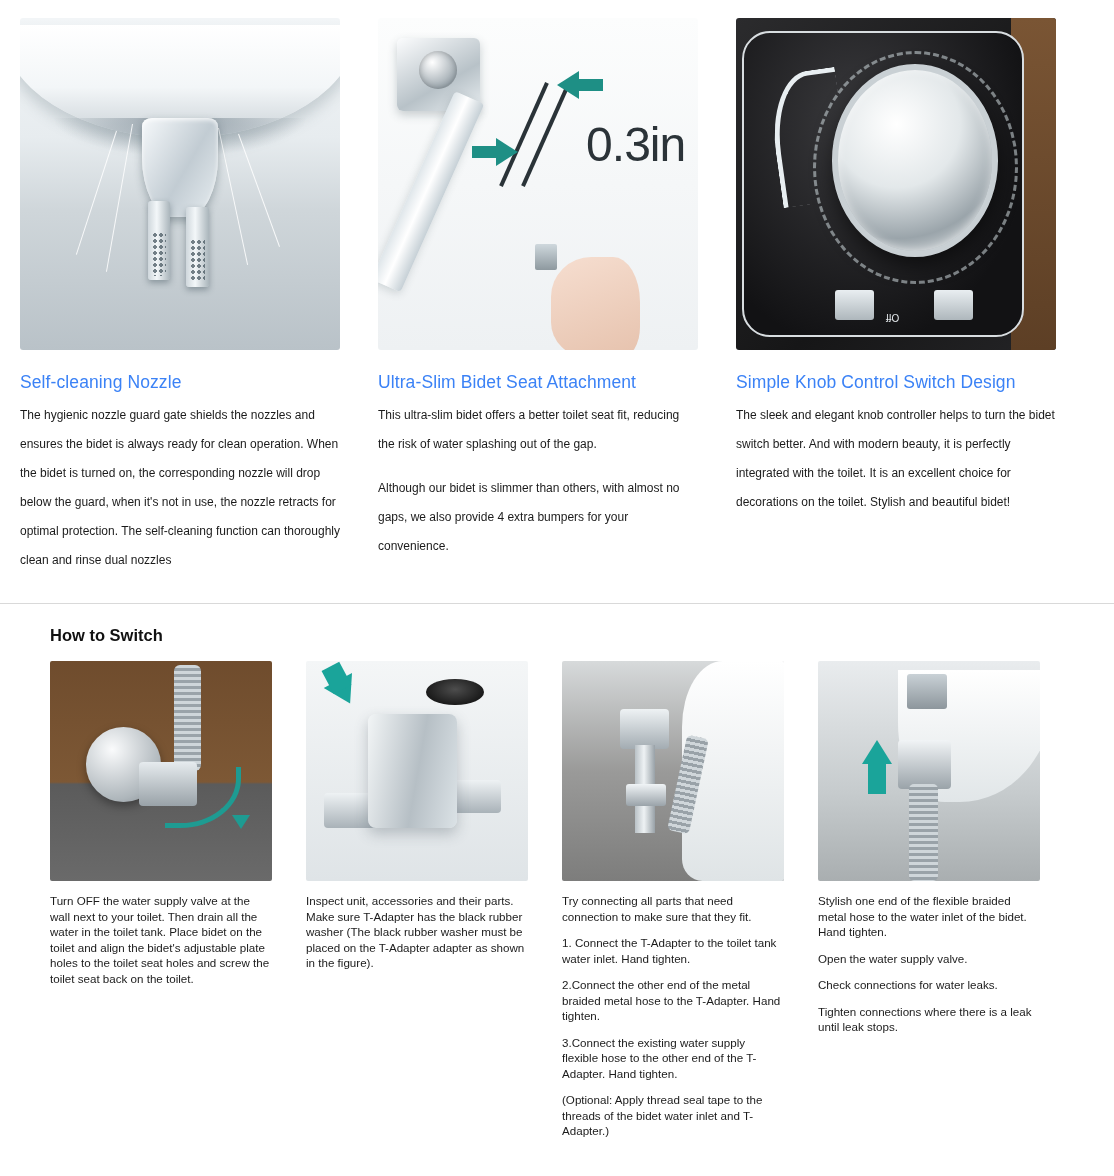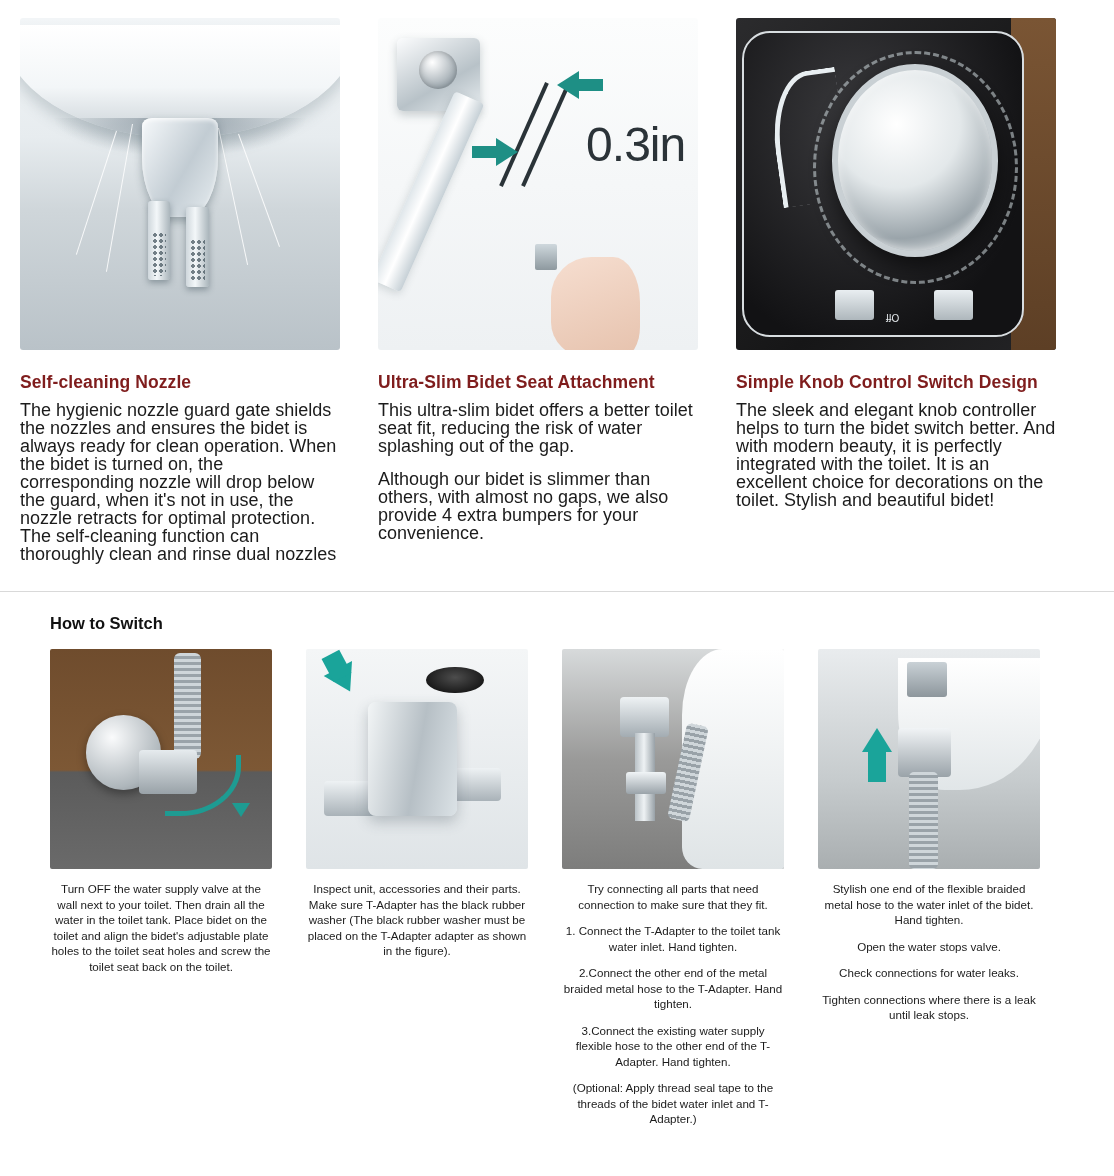--- a/index.html
+++ b/index.html
@@ -30,28 +30,28 @@
   .feature-img {
     width: 320px;
     height: 332px;
     border-radius: 3px;
     overflow: hidden;
     position: relative;
     background: #e8ebed;
   }
   .feature-title {
     font-size: 17.5px;
-    font-weight: 700;
-    color: #7f1d1d;
+    font-weight: 400;
+    color: #3b82f6;
     margin: 22px 0 8px 0;
     letter-spacing: 0.1px;
   }
   .feature-body p {
-    font-size: 18px;
-    line-height: 18px;
+    font-size: 12px;
+    line-height: 29px;
     color: #1b1b1b;
     margin: 0 0 15px 0;
   }
   .feature-body p:last-child { margin-bottom: 0; }
 
   .divider {
     margin-top: 28px;
     border-top: 1px solid #d9d9d9;
     width: 100%;
   }
@@ -77,21 +77,20 @@
   .step-img {
     width: 222px;
     height: 220px;
     overflow: hidden;
     position: relative;
     border-radius: 2px;
     background: #e3e6e8;
   }
   .step-body {
     margin-top: 12px;
-    text-align: center;
   }
   .step-body p {
     font-size: 11.6px;
     line-height: 15.5px;
     color: #1b1b1b;
     margin: 0 0 11px 0;
   }
   .step-body p:last-child { margin-bottom: 0; }
 
   
@@ -475,21 +474,21 @@
       <div class="step">
         <div class="step-img s4-bg">
           <div class="s4-seat"></div>
           <div class="s4-inlet"></div>
           <div class="s4-nut"></div>
           <div class="s4-hose"></div>
           <div class="arrow-up"></div>
         </div>
         <div class="step-body">
           <p>Stylish one end of the flexible braided metal hose to the water inlet of the bidet. Hand tighten.</p>
-          <p>Open the water stops valve.</p>
+          <p>Open the water supply valve.</p>
           <p>Check connections for water leaks.</p>
           <p>Tighten connections where there is a leak until leak stops.</p>
         </div>
       </div>
 
     </div>
   </section>
 </div>
 
 </body></html>

